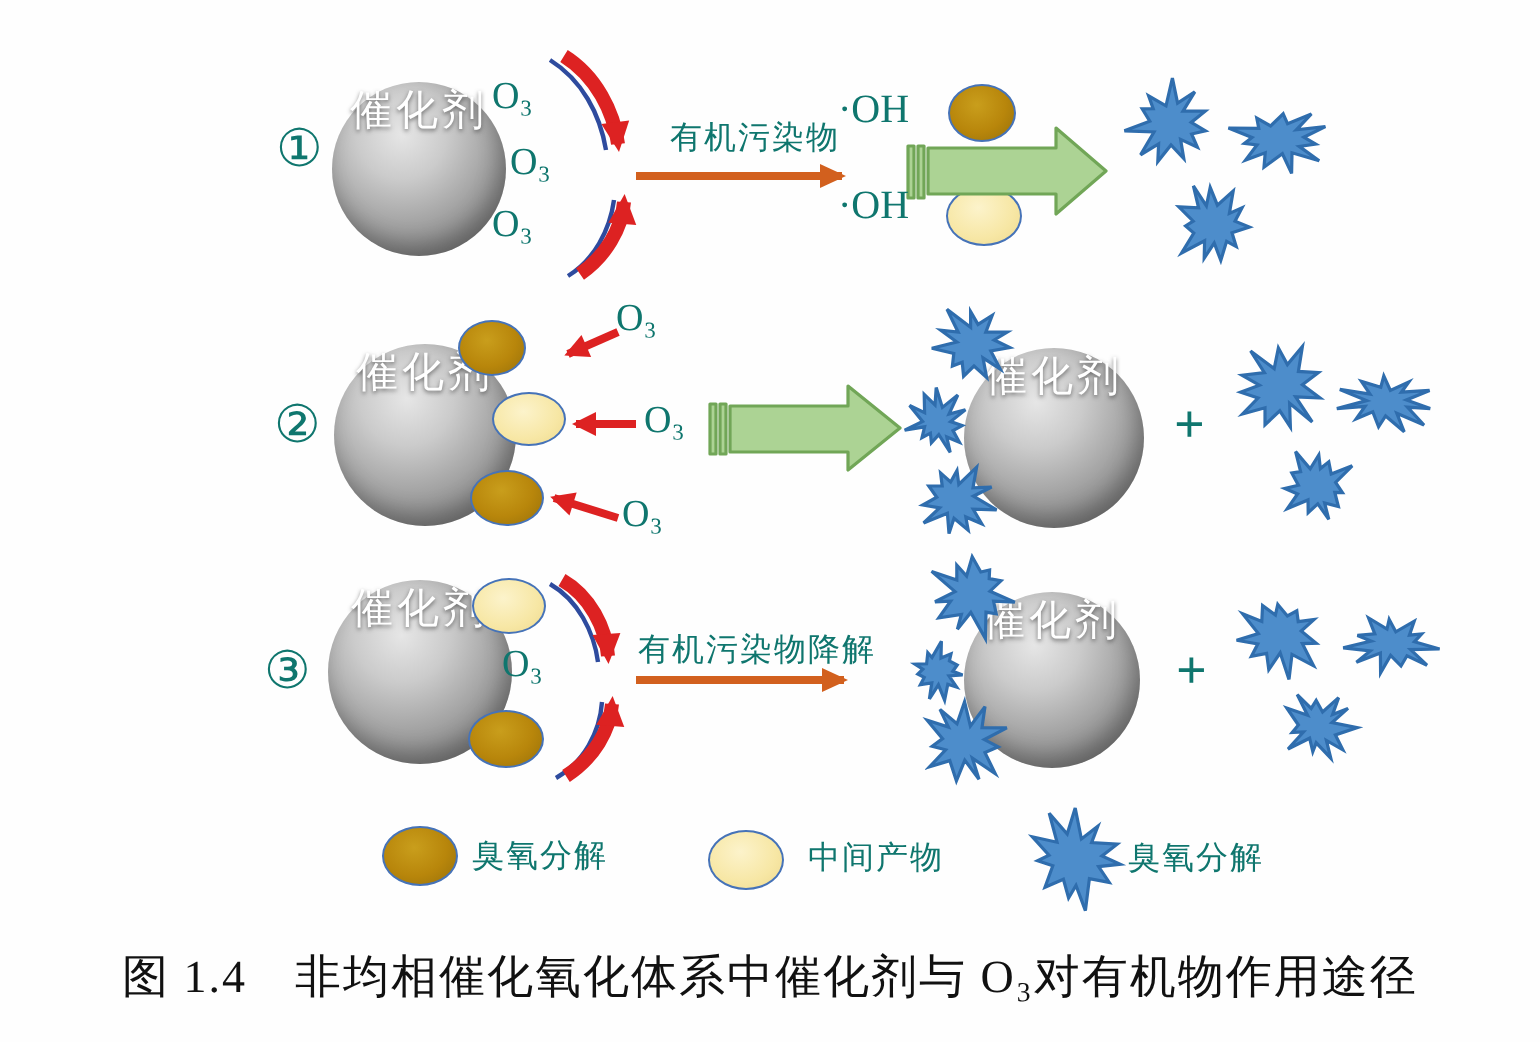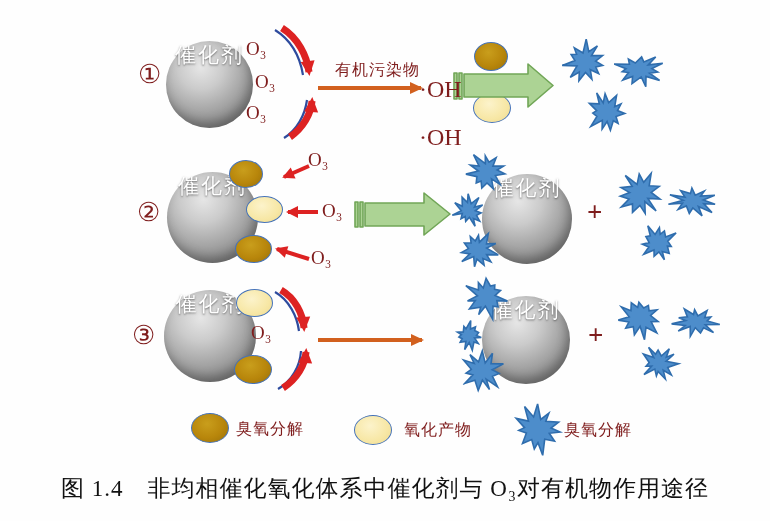--- a/index.html
+++ b/index.html
@@ -14,24 +14,24 @@
     display:flex;justify-content:center;
     box-shadow:inset -3px -6px 10px rgba(0,0,0,.25);
   }
   .sphere .lbl{
     color:#fff;font-size:21px;letter-spacing:2px;white-space:nowrap;
     text-shadow:0 1px 2px rgba(70,70,70,.75);
   }
   .ellipse{position:absolute;border-radius:50%;border:1.6px solid #4673b8;box-sizing:border-box;z-index:2;}
   .ellipse.brown{background:radial-gradient(ellipse at 42% 35%, #c99e1c 0%, #b8860b 55%, #97700a 100%);}
   .ellipse.yellow{background:radial-gradient(ellipse at 42% 35%, #fcf3cb 0%, #f7e7a5 60%, #eed98e 100%);}
-  .txt{position:absolute;color:#7f1d1d;z-index:4;white-space:nowrap;line-height:1;}
+  .txt{position:absolute;color:#0f766e;z-index:4;white-space:nowrap;line-height:1;}
   .num{font-size:26px;}
   .o3{font-size:19px;}
-  .oh{font-size:24px;margin-top:32px;}
+  .oh{font-size:20px;}
   .cjk{font-size:16px;letter-spacing:1px;}
   .plus{font-size:27px;font-weight:bold;}
   .caption{
     position:absolute;left:0;top:473px;width:770px;text-align:center;
     font-size:23px;color:#111;letter-spacing:1px;z-index:4;
   }
 </style>
 </head>
 <body>
 
@@ -146,20 +146,21 @@
   <div class="txt oh" style="left:419px;top:93px;">·OH</div>
 
   <div class="txt num" style="left:137px;top:200px;">②</div>
   <div class="txt o3" style="left:308px;top:150px;">O₃</div>
   <div class="txt o3" style="left:322px;top:201px;">O₃</div>
   <div class="txt o3" style="left:311px;top:248px;">O₃</div>
   <div class="txt plus" style="left:587px;top:199px;">+</div>
 
   <div class="txt num" style="left:132px;top:323px;">③</div>
   <div class="txt o3" style="left:251px;top:323px;">O₃</div>
+  <div class="txt cjk" style="left:319px;top:318px;">有机污染物降解</div>
   <div class="txt plus" style="left:588px;top:322px;">+</div>
 
   <div class="txt cjk" style="left:236px;top:421px;">臭氧分解</div>
-  <div class="txt cjk" style="left:404px;top:422px;">氧化产物</div>
+  <div class="txt cjk" style="left:404px;top:422px;">中间产物</div>
   <div class="txt cjk" style="left:564px;top:422px;">臭氧分解</div>
 
   <div class="caption">图 1.4　非均相催化氧化体系中催化剂与 O₃对有机物作用途径</div>
 </div>
 
 </body></html>

